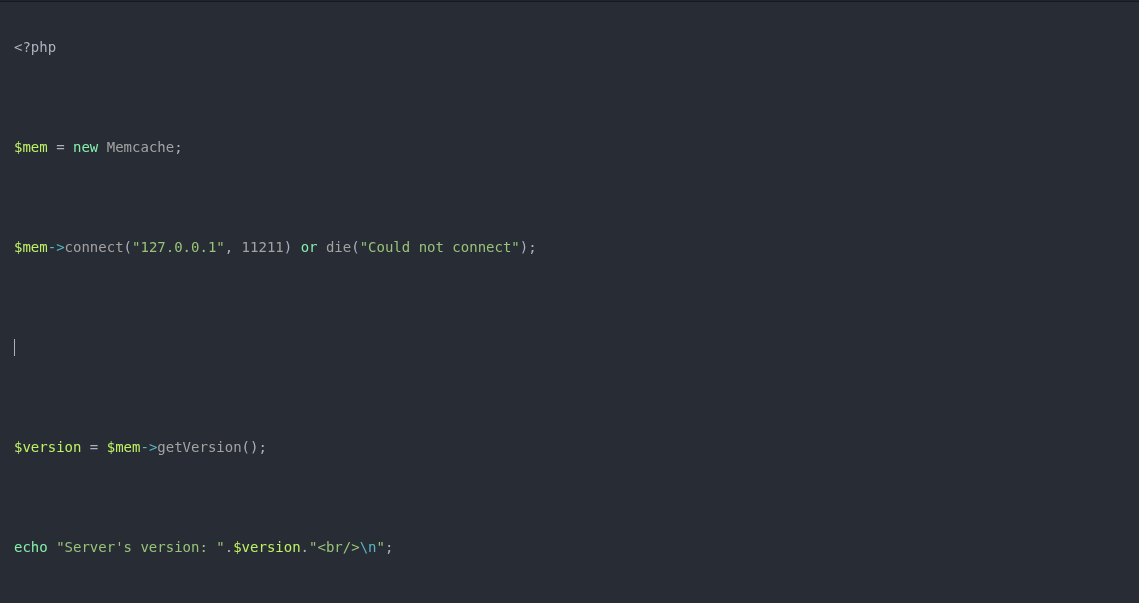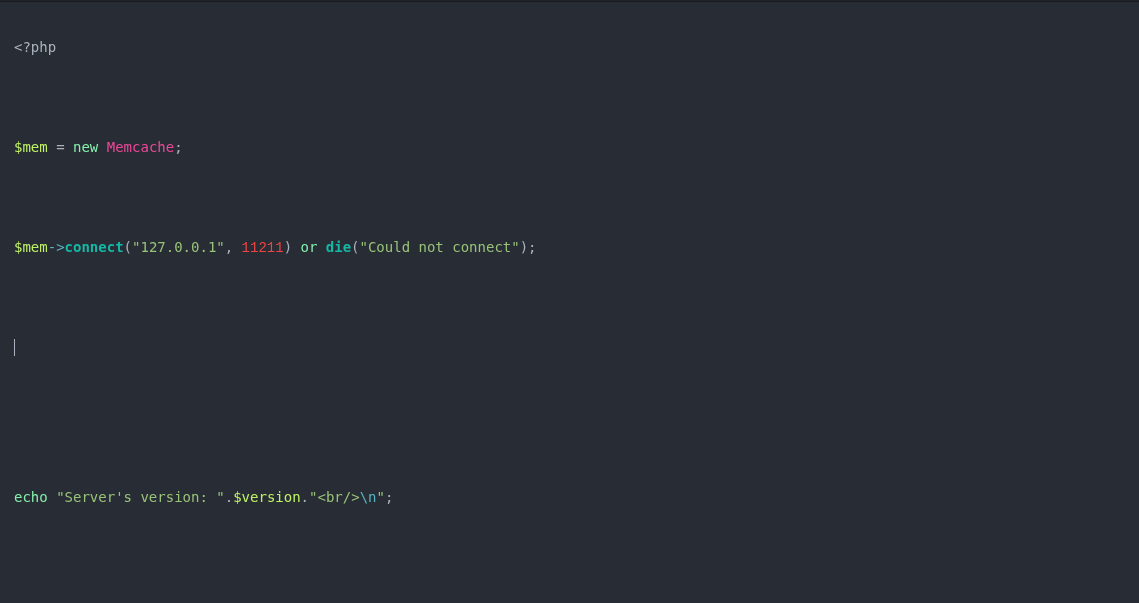--- a/index.html
+++ b/index.html
@@ -28,43 +28,44 @@
   .line { height: 25px; }
   .caret {
     position: absolute;
     width: 1px;
     height: 17px;
     background: #abb2bf;
     left: 14px;
     top: calc(8px + 13 * 25px + 4px);
   }
   .kw   { color: #86efac; }   
-  .clsb { color: #ec4899; }   
+  .clsb { color: #a3a3a3; }   
   .var  { color: #bef264; }   
   .op   { color: #56b6c2; }   
-  .fn   { color: #14b8a6; font-weight: bold; }   
+  .fn   { color: #a3a3a3; }   
   .str  { color: #98c379; }   
-  .num  { color: #ef4444; font-family: Liberation Mono, monospace; }   
+  .num  { color: #a3a3a3; }   
   .esc  { color: #56b6c2; }   
   .pun  { color: #abb2bf; }
 </style>
 </head>
 <body>
 
 <div class="topbar"></div>
 
 <div class="editor">
 <div class="line"><span class="pun">&lt;?php</span></div>
 <div class="line"></div>
 <div class="line"><span class="var">$mem</span><span class="pun"> = </span><span class="kw">new</span><span> </span><span class="clsb">Memcache</span><span class="pun">;</span></div>
 <div class="line"></div>
 <div class="line"><span class="var">$mem</span><span class="op">-&gt;</span><span class="fn">connect</span><span class="pun">(</span><span class="str">"127.0.0.1"</span><span class="pun">, </span><span class="num">11211</span><span class="pun">) </span><span class="kw">or</span><span> </span><span class="fn">die</span><span class="pun">(</span><span class="str">"Could not connect"</span><span class="pun">);</span></div>
 <div class="line"></div>
 <div class="line"></div>
 <div class="line"></div>
+<div class="line"><span class="var">$version</span><span class="pun"> = </span><span class="var">$mem</span><span class="op">-&gt;</span><span class="fn">getVersion</span><span class="pun">();</span></div>
 <div class="line"></div>
 <div class="line"><span class="kw">echo</span><span> </span><span class="str">"Server's version: "</span><span class="pun">.</span><span class="var">$version</span><span class="pun">.</span><span class="str">"&lt;br/&gt;</span><span class="esc">\n</span><span class="str">"</span><span class="pun">;</span></div>
 <div class="line"></div>
 
 
 
 
 
 
 

